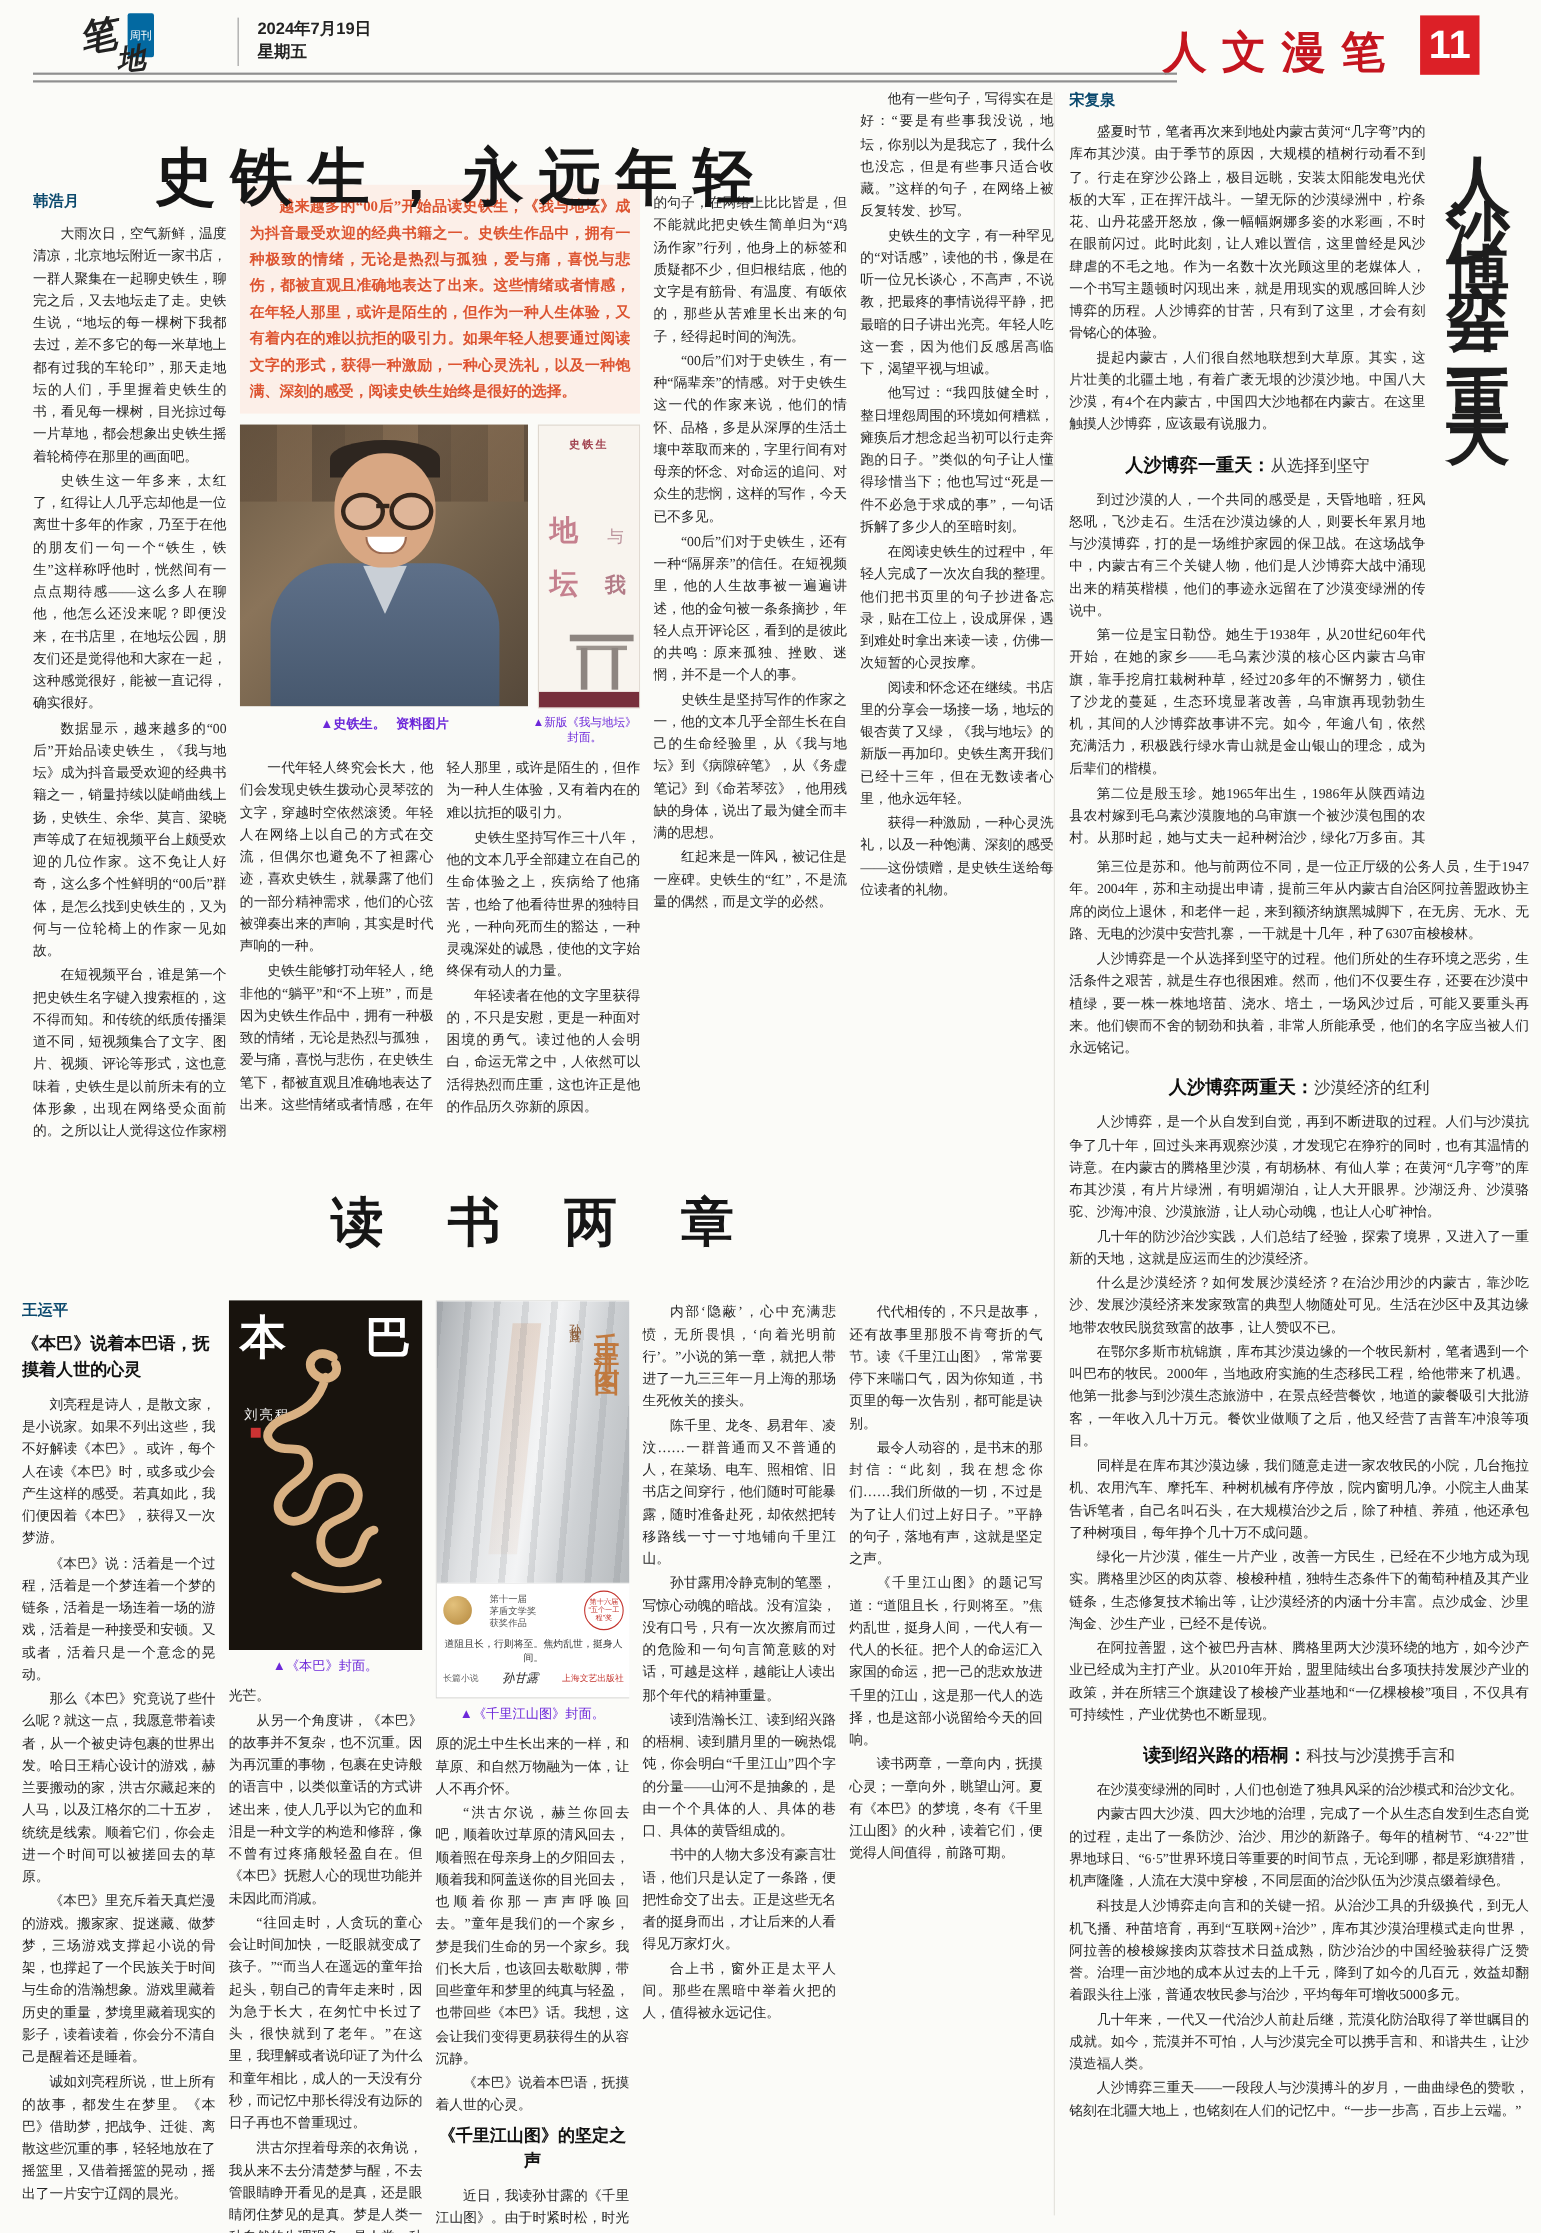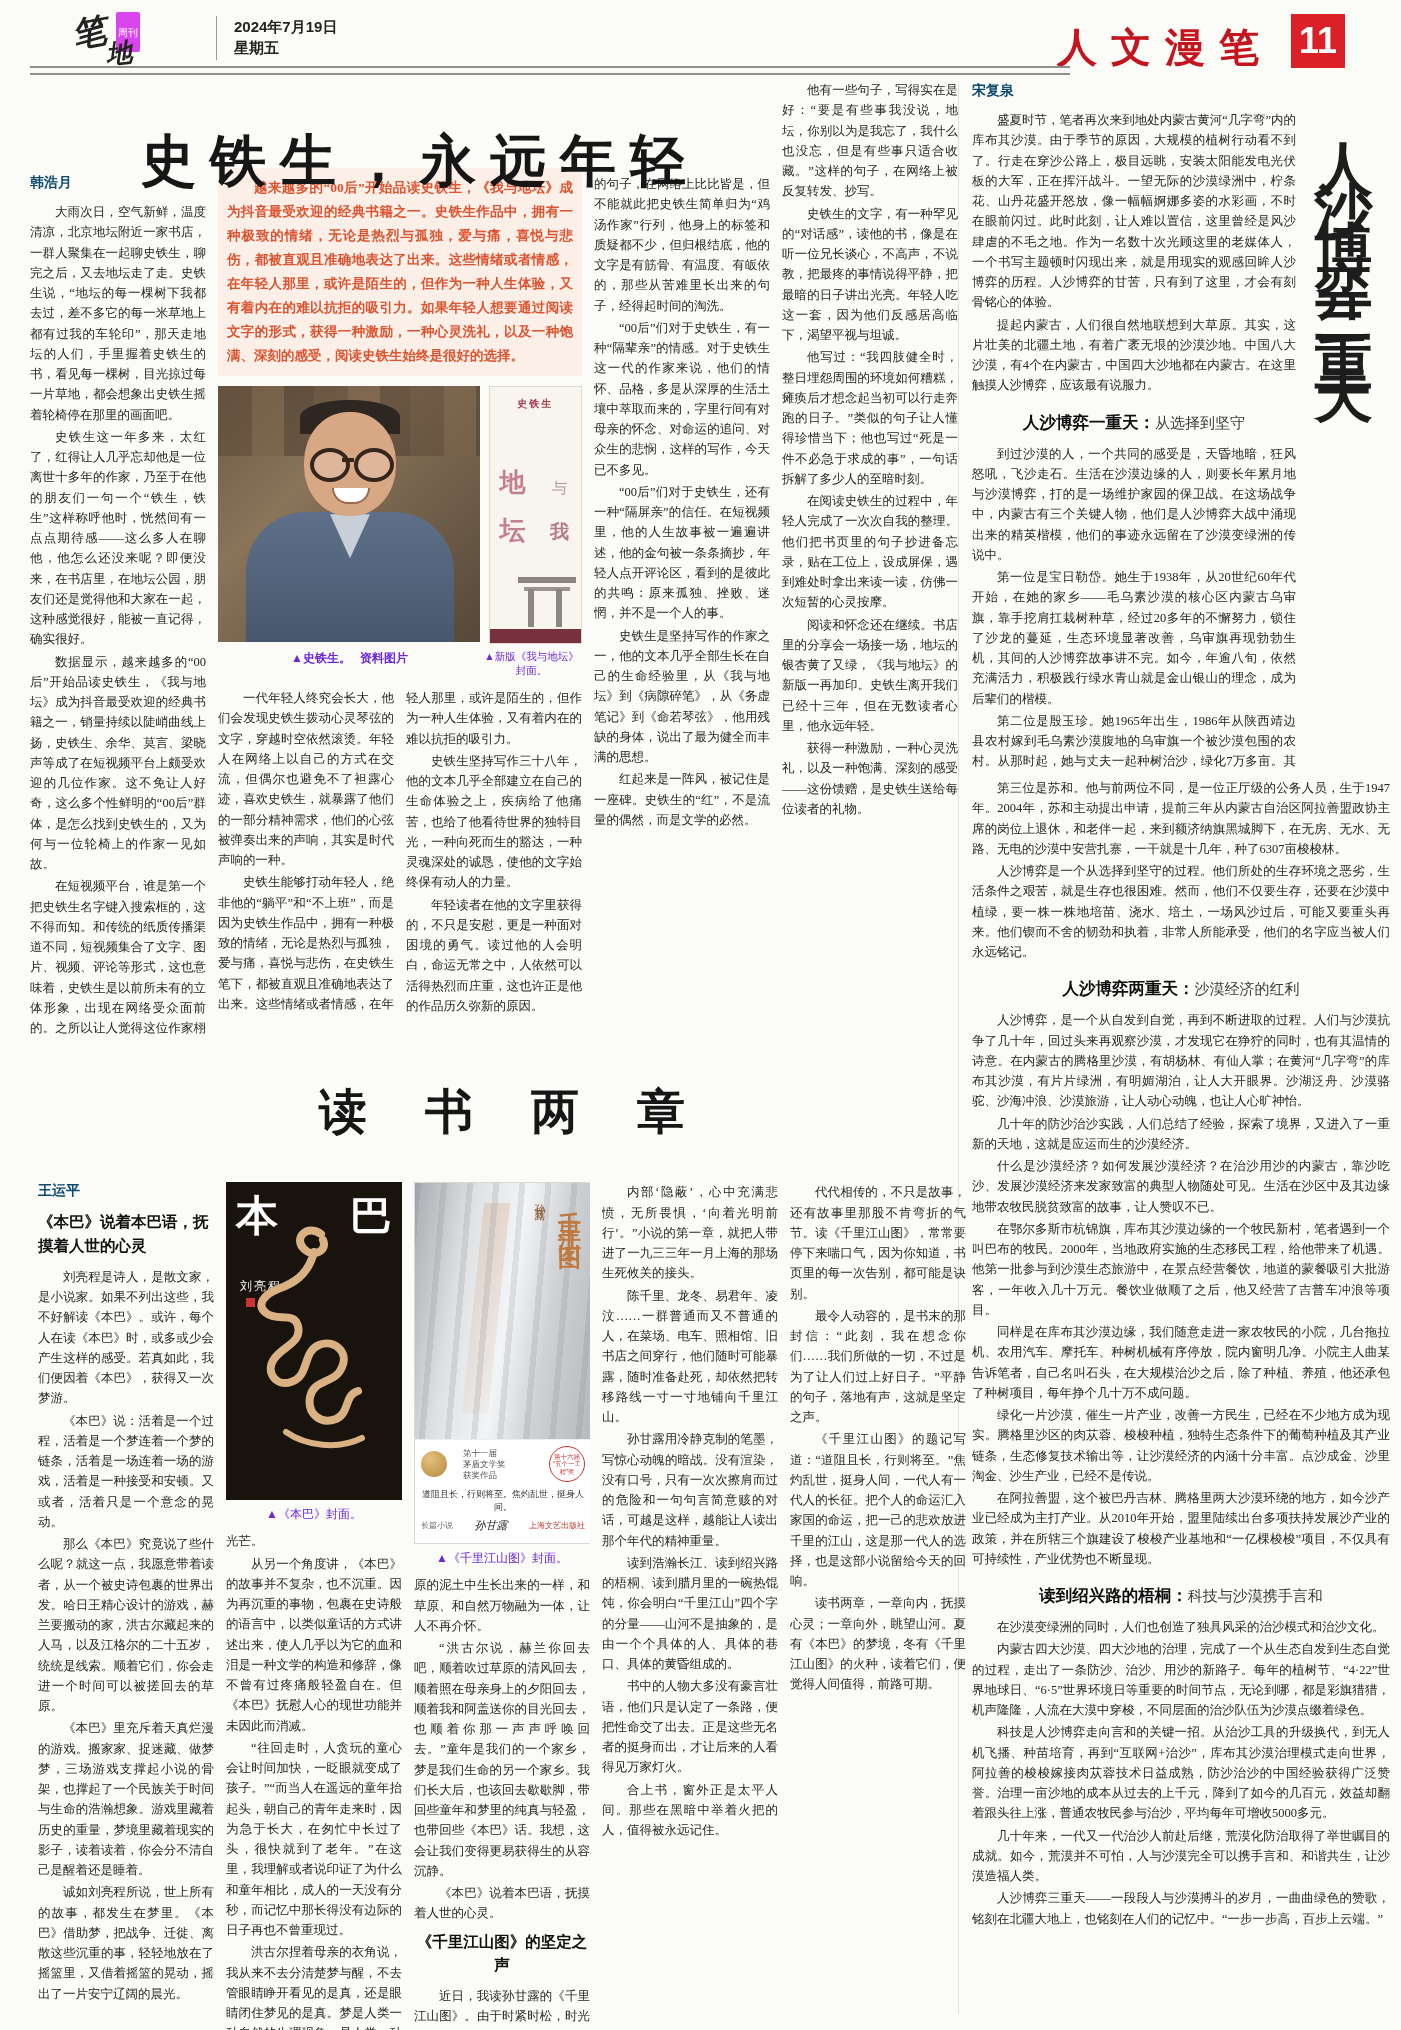--- a/index.html
+++ b/index.html
@@ -3,21 +3,21 @@
 <meta charset="utf-8">
 <style>
   html,body{margin:0;padding:0;background:#dcdcd8;}
   .page{position:relative;width:1401px;height:2030px;background:#fbfbf8;margin:0 auto;
         font-family:"Liberation Serif",serif;color:#262626;overflow:hidden;}
   
   .masthead{position:absolute;top:12px;left:0;width:100%;height:60px;}
   .logo{position:absolute;left:72px;top:2px;width:110px;height:58px;}
   .logo-c1{position:absolute;left:0;top:-4px;font-size:34px;font-weight:bold;font-style:italic;transform:rotate(-10deg);color:#222;}
   .logo-c2{position:absolute;left:34px;top:22px;font-size:26px;font-weight:bold;font-style:italic;transform:rotate(-6deg);color:#222;}
-  .logo-badge{position:absolute;left:44px;top:-2px;background:#d946ef;color:#fff;font-size:10px;line-height:11px;
+  .logo-badge{position:absolute;left:44px;top:-2px;background:#0369a1;color:#fff;font-size:10px;line-height:11px;
               width:24px;height:40px;display:flex;align-items:center;justify-content:center;text-align:center;
               font-family:"Liberation Sans",sans-serif;border-radius:2px;}
   .mast-div{position:absolute;left:216px;top:4px;height:44px;border-left:1px solid #999;}
   .mast-date{position:absolute;left:234px;top:4px;font-size:15px;font-weight:bold;line-height:21px;color:#222;
              font-family:"Liberation Sans",sans-serif;}
   .section-flag{position:absolute;right:128px;top:8px;font-size:40px;font-weight:bold;color:#c4151f;letter-spacing:14px;}
   .page-num{position:absolute;right:56px;top:2px;width:54px;height:54px;background:#dc2027;color:#fff;
             display:flex;align-items:center;justify-content:center;font-size:36px;font-weight:bold;
             font-family:"Liberation Sans",sans-serif;}
   .double-rule{position:absolute;left:30px;top:66px;width:1040px;height:5px;
@@ -63,21 +63,21 @@
   .ditan .gate-top2{position:absolute;left:34px;bottom:52px;width:46px;height:4px;background:#9c948e;}
   .ditan .gp1{position:absolute;left:38px;bottom:16px;width:6px;height:38px;background:#8d8580;}
   .ditan .gp2{position:absolute;left:66px;bottom:16px;width:6px;height:38px;background:#8d8580;}
   .ditan .strip{position:absolute;left:0;bottom:0;width:100%;height:14px;background:#77303c;}
   .cap-row{display:flex;margin-top:6px;}
   .caption{font-size:12px;color:#6d28d9;text-align:center;}
   .caption b{font-weight:bold;}
   .cap-photo{width:263px;} .cap-book{width:101px;font-size:10.5px;}
   .mid-text{margin-top:10px;columns:2;column-gap:12px;flex:1;overflow:hidden;}
   
-  .a2{position:absolute;left:38px;top:1042px;width:928px;height:978px;}
+  .a2{position:absolute;left:20px;top:1042px;width:928px;height:978px;}
   .a2-title{text-align:center;font-size:48px;font-weight:bold;letter-spacing:58px;padding-left:58px;color:#161616;height:76px;line-height:76px;white-space:nowrap;}
   .a2-cols{display:flex;gap:12px;margin-top:12px;height:880px;}
   .a2-col{width:176px;}
   .a2 h3{font-size:15.5px;font-weight:bold;line-height:1.5;margin:6px 0 10px 0;color:#111;}
   .benba{position:relative;width:176px;height:318px;background:#18130d;overflow:hidden;}
   .benba .b1{position:absolute;left:10px;top:6px;font-size:42px;color:#fff;font-weight:bold;}
   .benba .b2{position:absolute;right:10px;top:6px;font-size:42px;color:#fff;font-weight:bold;}
   .benba .b-author{position:absolute;left:14px;top:96px;font-size:12px;color:#eee;letter-spacing:2px;}
   .benba .b-seal{position:absolute;left:20px;top:116px;width:9px;height:9px;background:#c33;}
   .qc{position:relative;width:176px;height:360px;border:1px solid #d8d8d4;background:#fff;overflow:hidden;}

